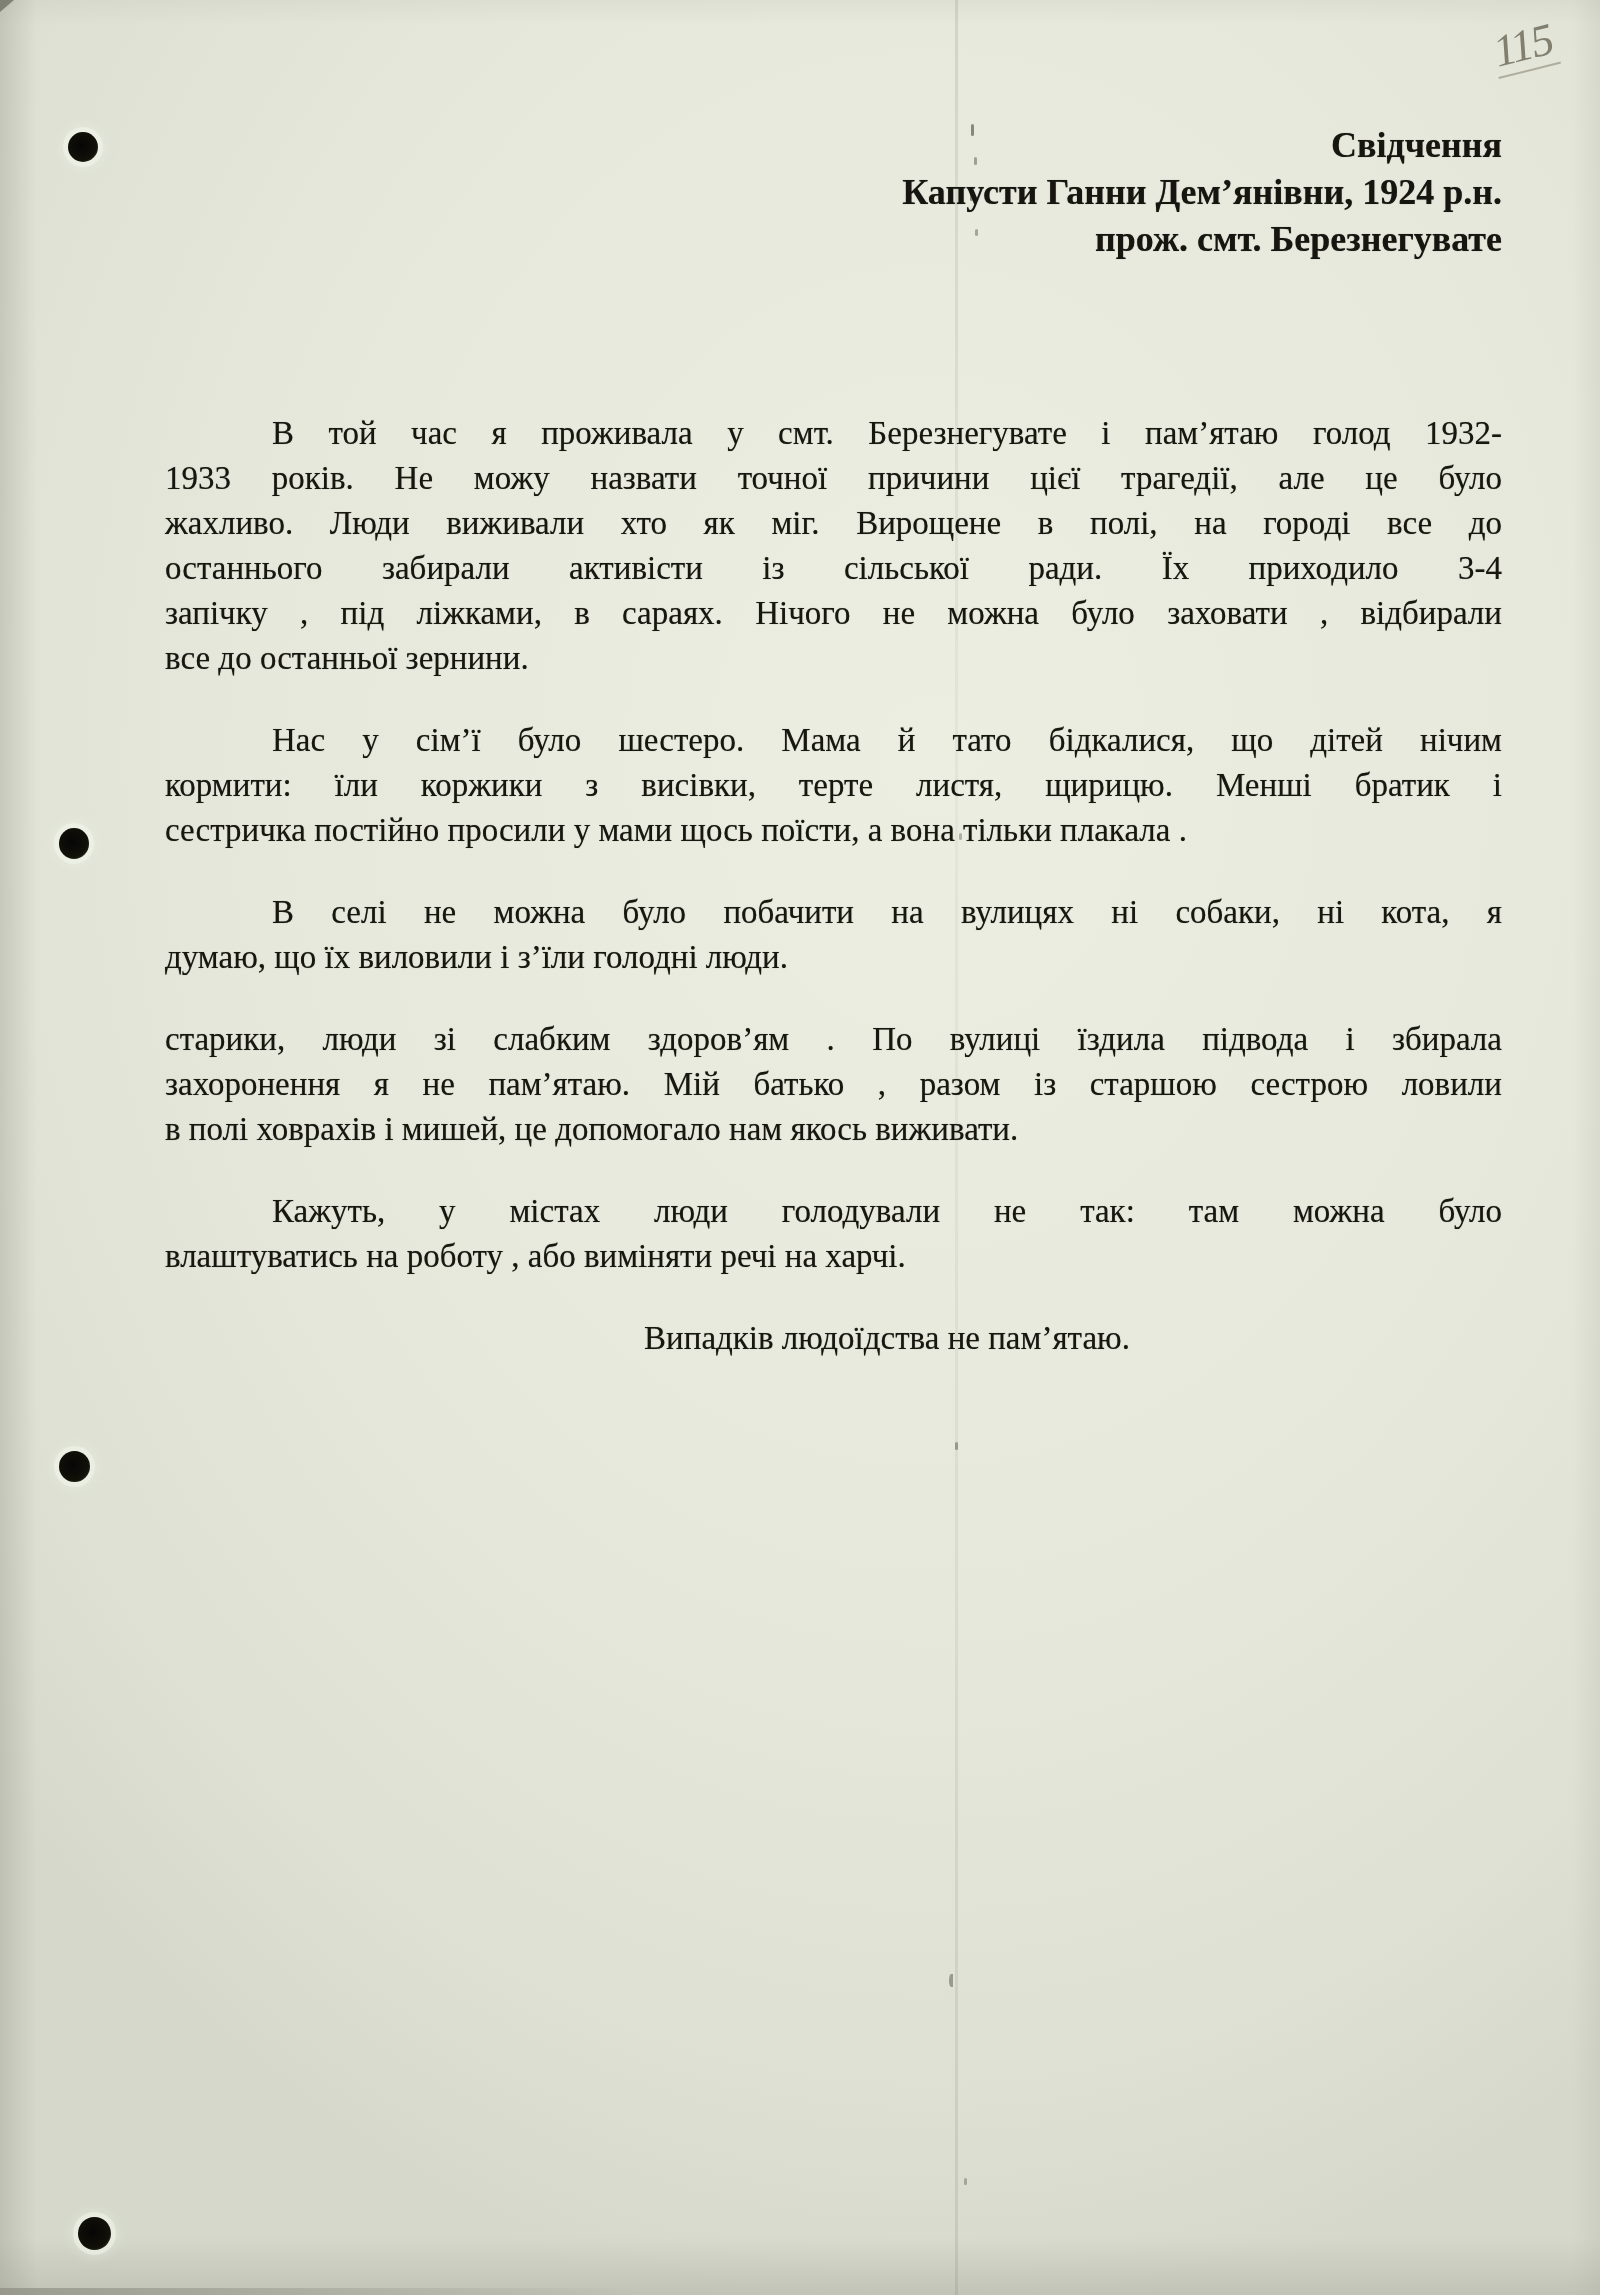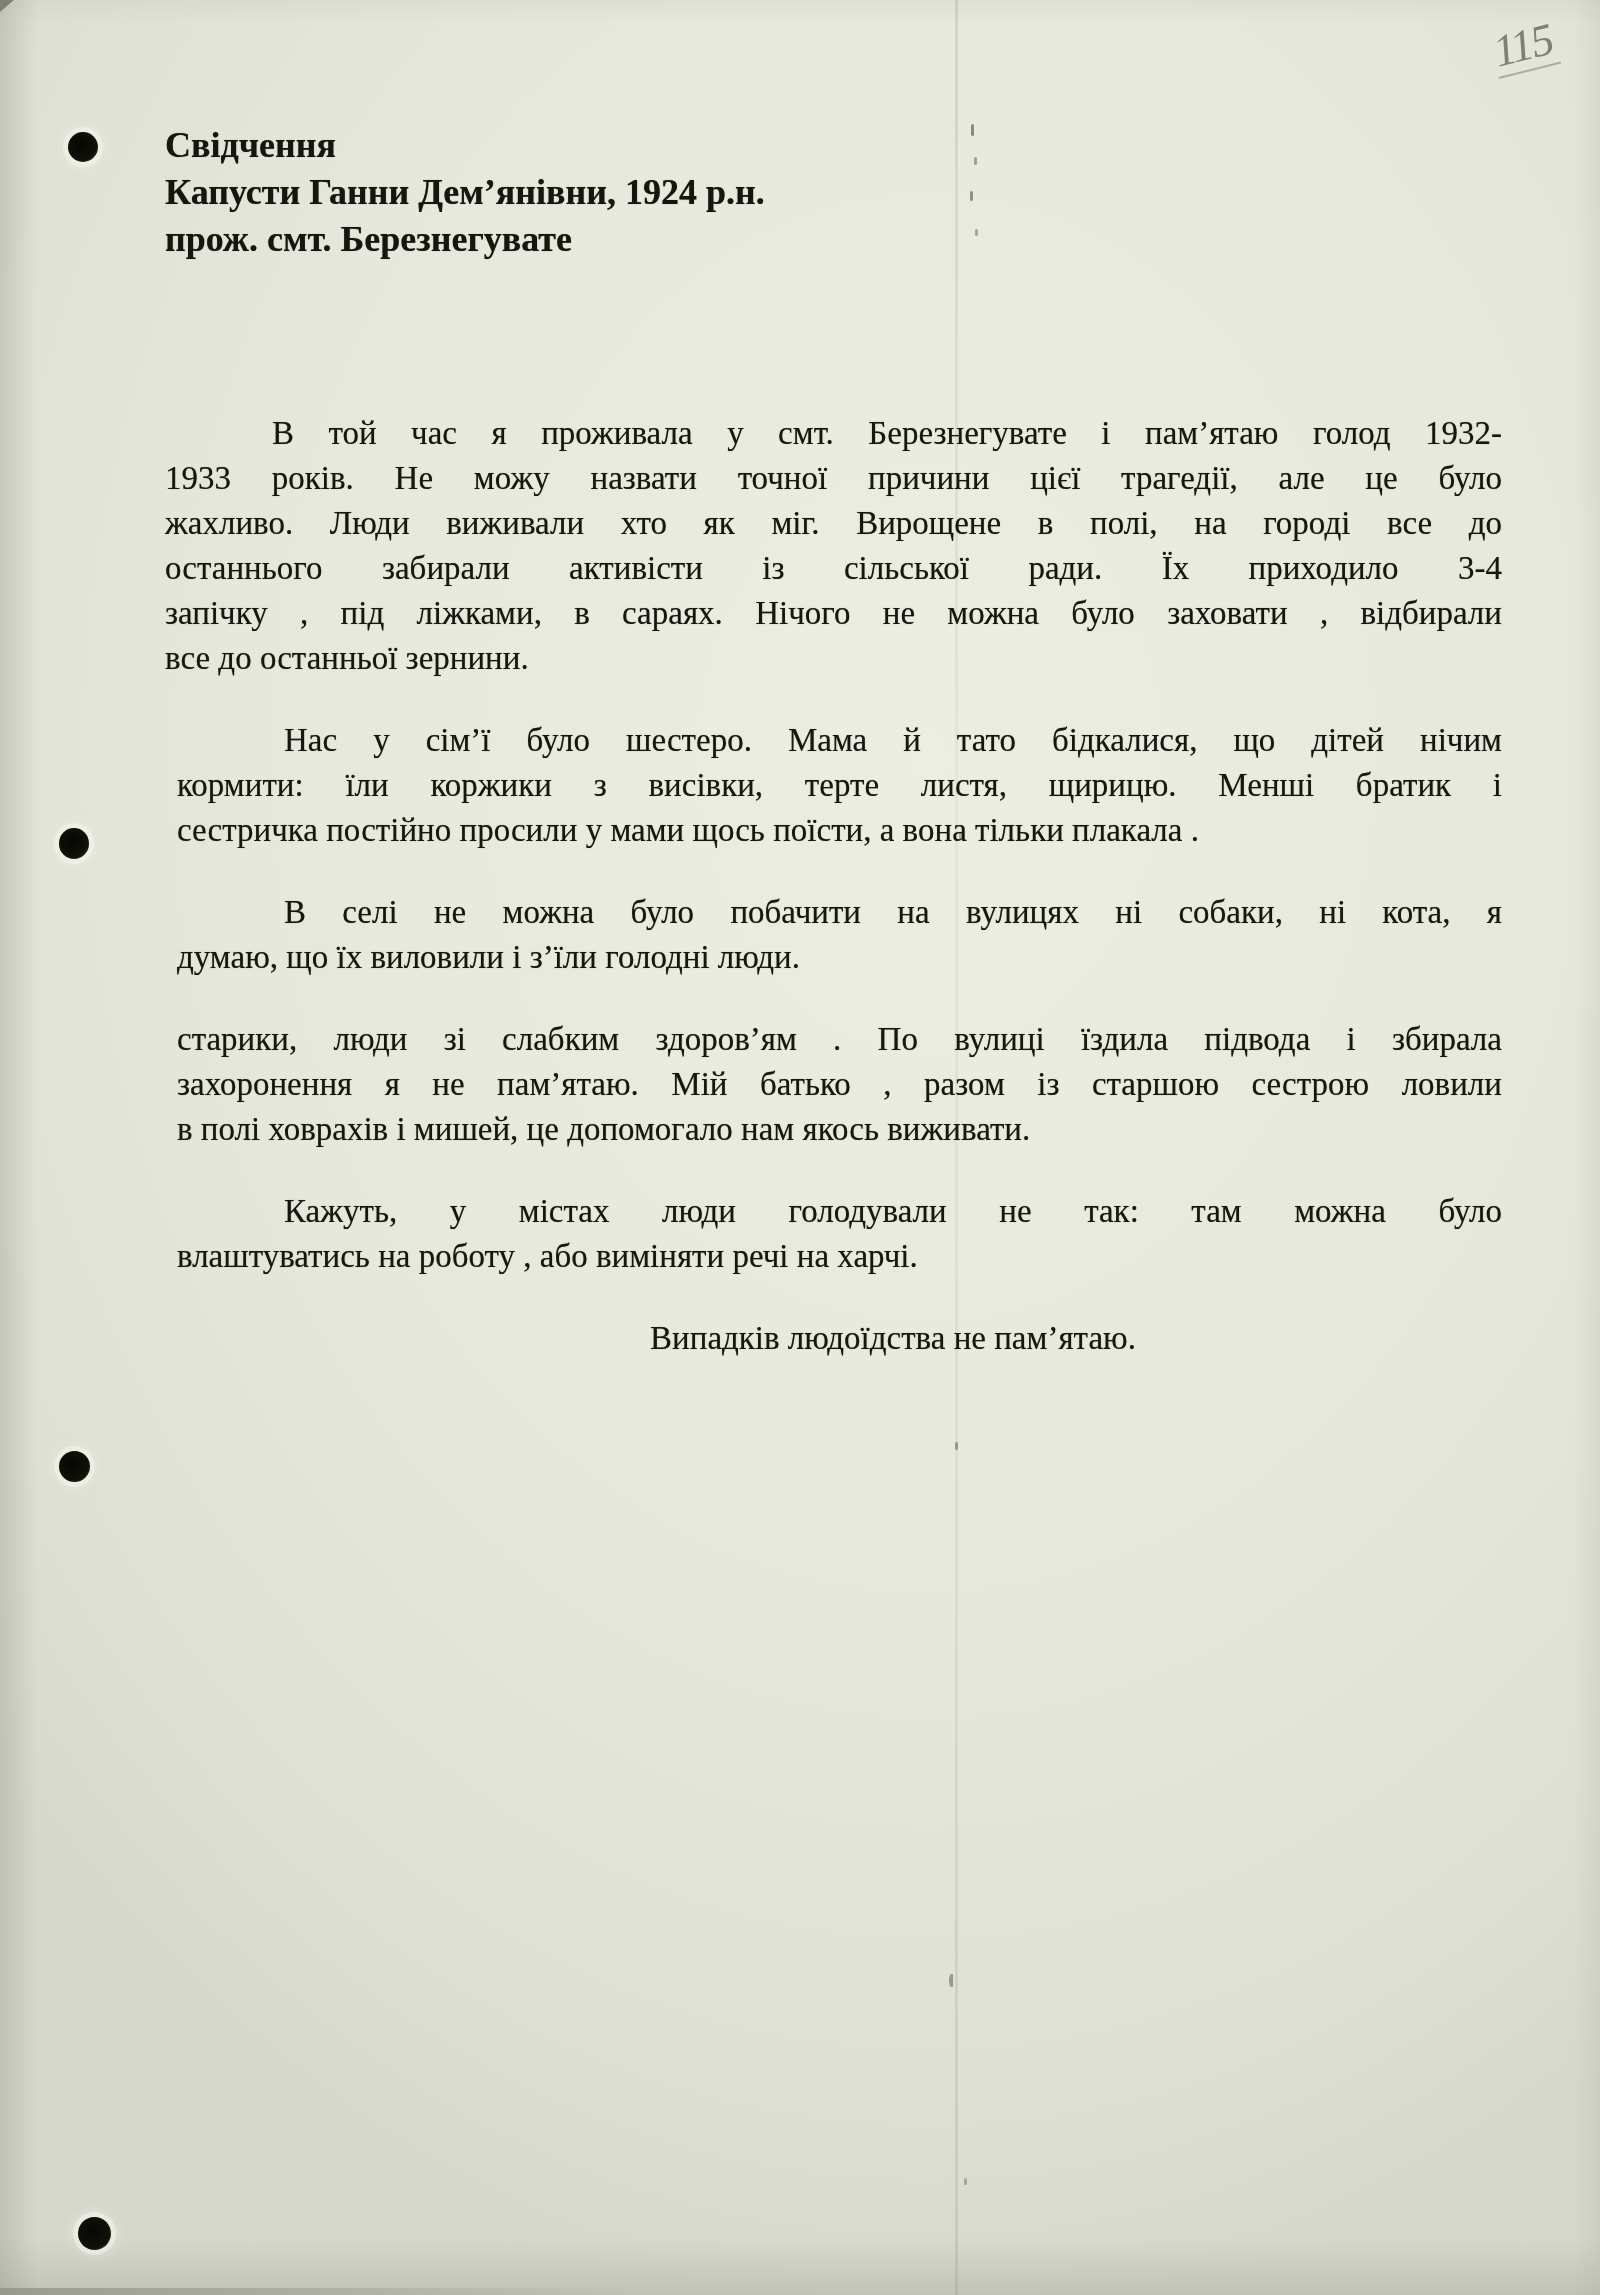--- a/index.html
+++ b/index.html
@@ -44,32 +44,32 @@
     position: absolute; left: 1492px; top: 23px;
     font-size: 45px; font-style: italic; font-weight: 400;
     letter-spacing: -1.7px; color: #837f6e;
     transform: rotate(-14deg);
     border-bottom: 2.5px solid rgba(131,127,110,0.55);
     padding: 0 3.3px 1.7px 1.7px; line-height: 1;
   }
   
   .heading {
     position: absolute; left: 165px; top: 122px; width: 1337px;
-    text-align: left;
+    text-align: right;
     font-size: 36px; font-weight: 700; line-height: 47px;
     color: #16150f;
     text-shadow: 0 0 0.8px rgba(22,21,15,0.55);
   }
   .body-text {
     position: absolute; left: 165px; top: 411px; width: 1337px;
     font-size: 33px; font-weight: 400; line-height: 45px;
     color: #17160f;
     text-shadow: 0 0 0.8px rgba(23,22,15,0.5);
   }
-  .paragraph + .paragraph { margin-top: 37px; margin-left: 12px; }
+  .paragraph + .paragraph { margin-top: 37px; }
   .line { text-align: left; }
   .line.fill { text-align: justify; text-align-last: justify; }
   .line.first { text-indent: 107px; text-align: center; }
   
   .corner-notch {
     position: absolute; left: 0; top: 0; width: 0; height: 0;
     border-top: 12.4px solid #6e6f64; border-right: 14px solid transparent;
     opacity: 0.8;
   }
   .edge-bottom {

